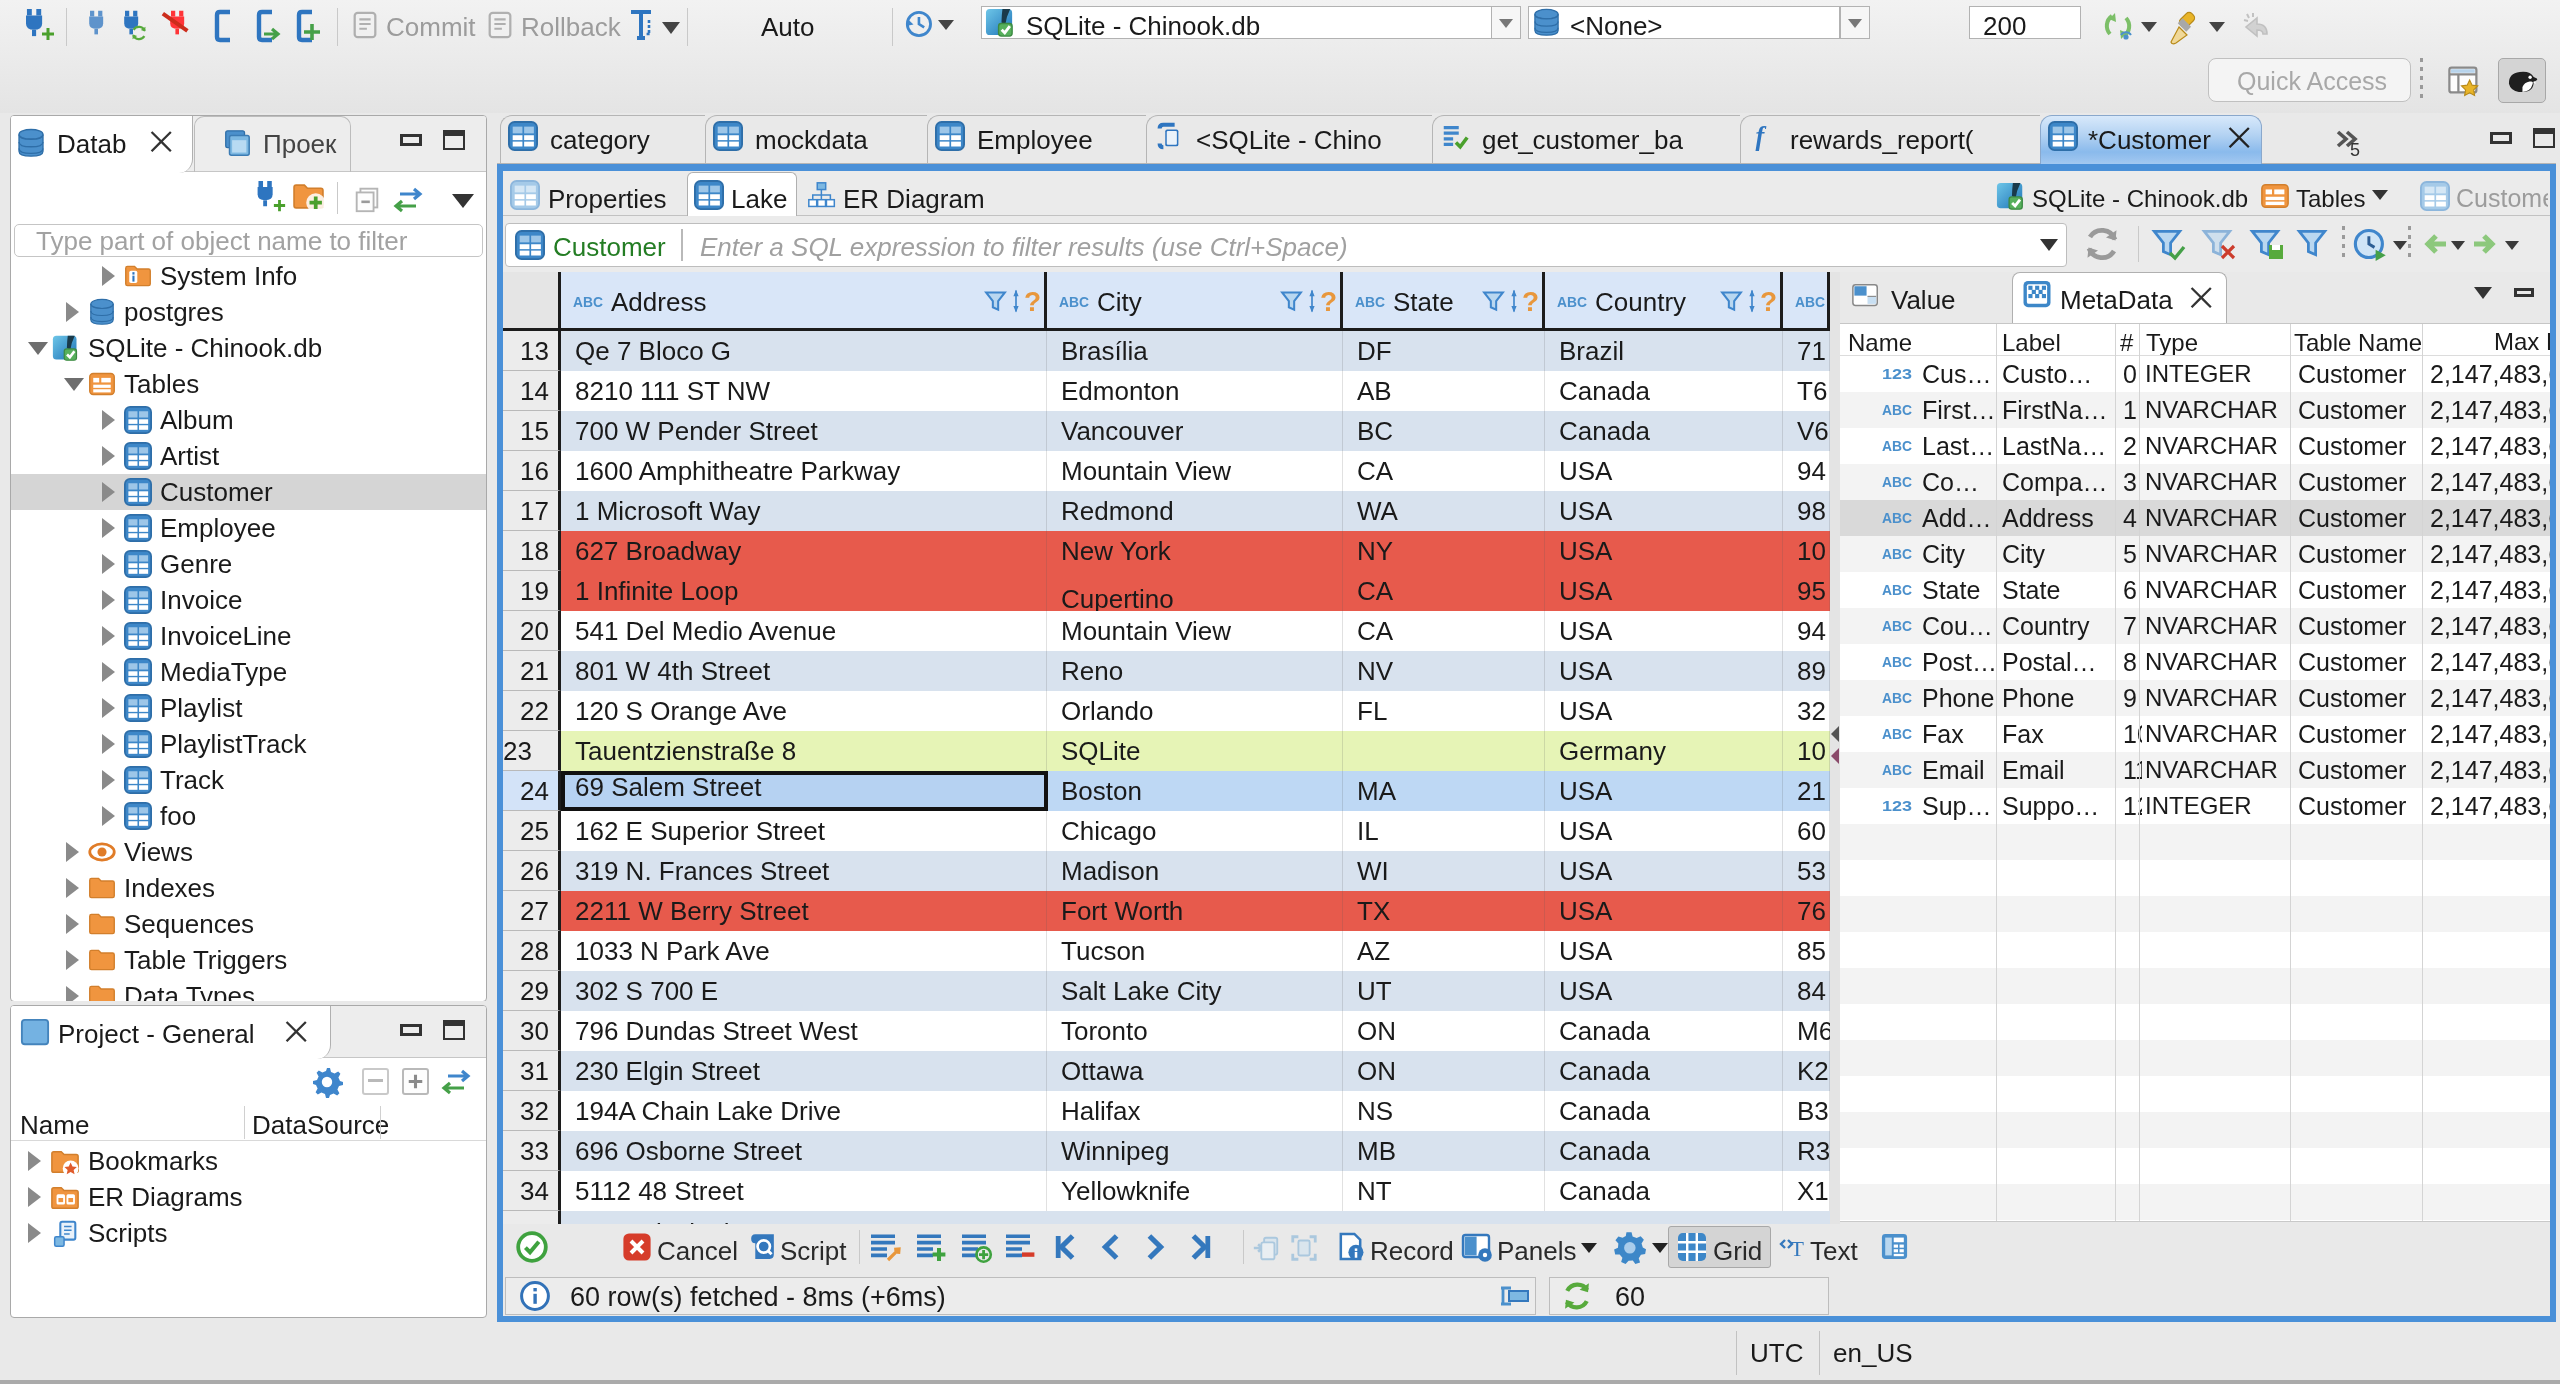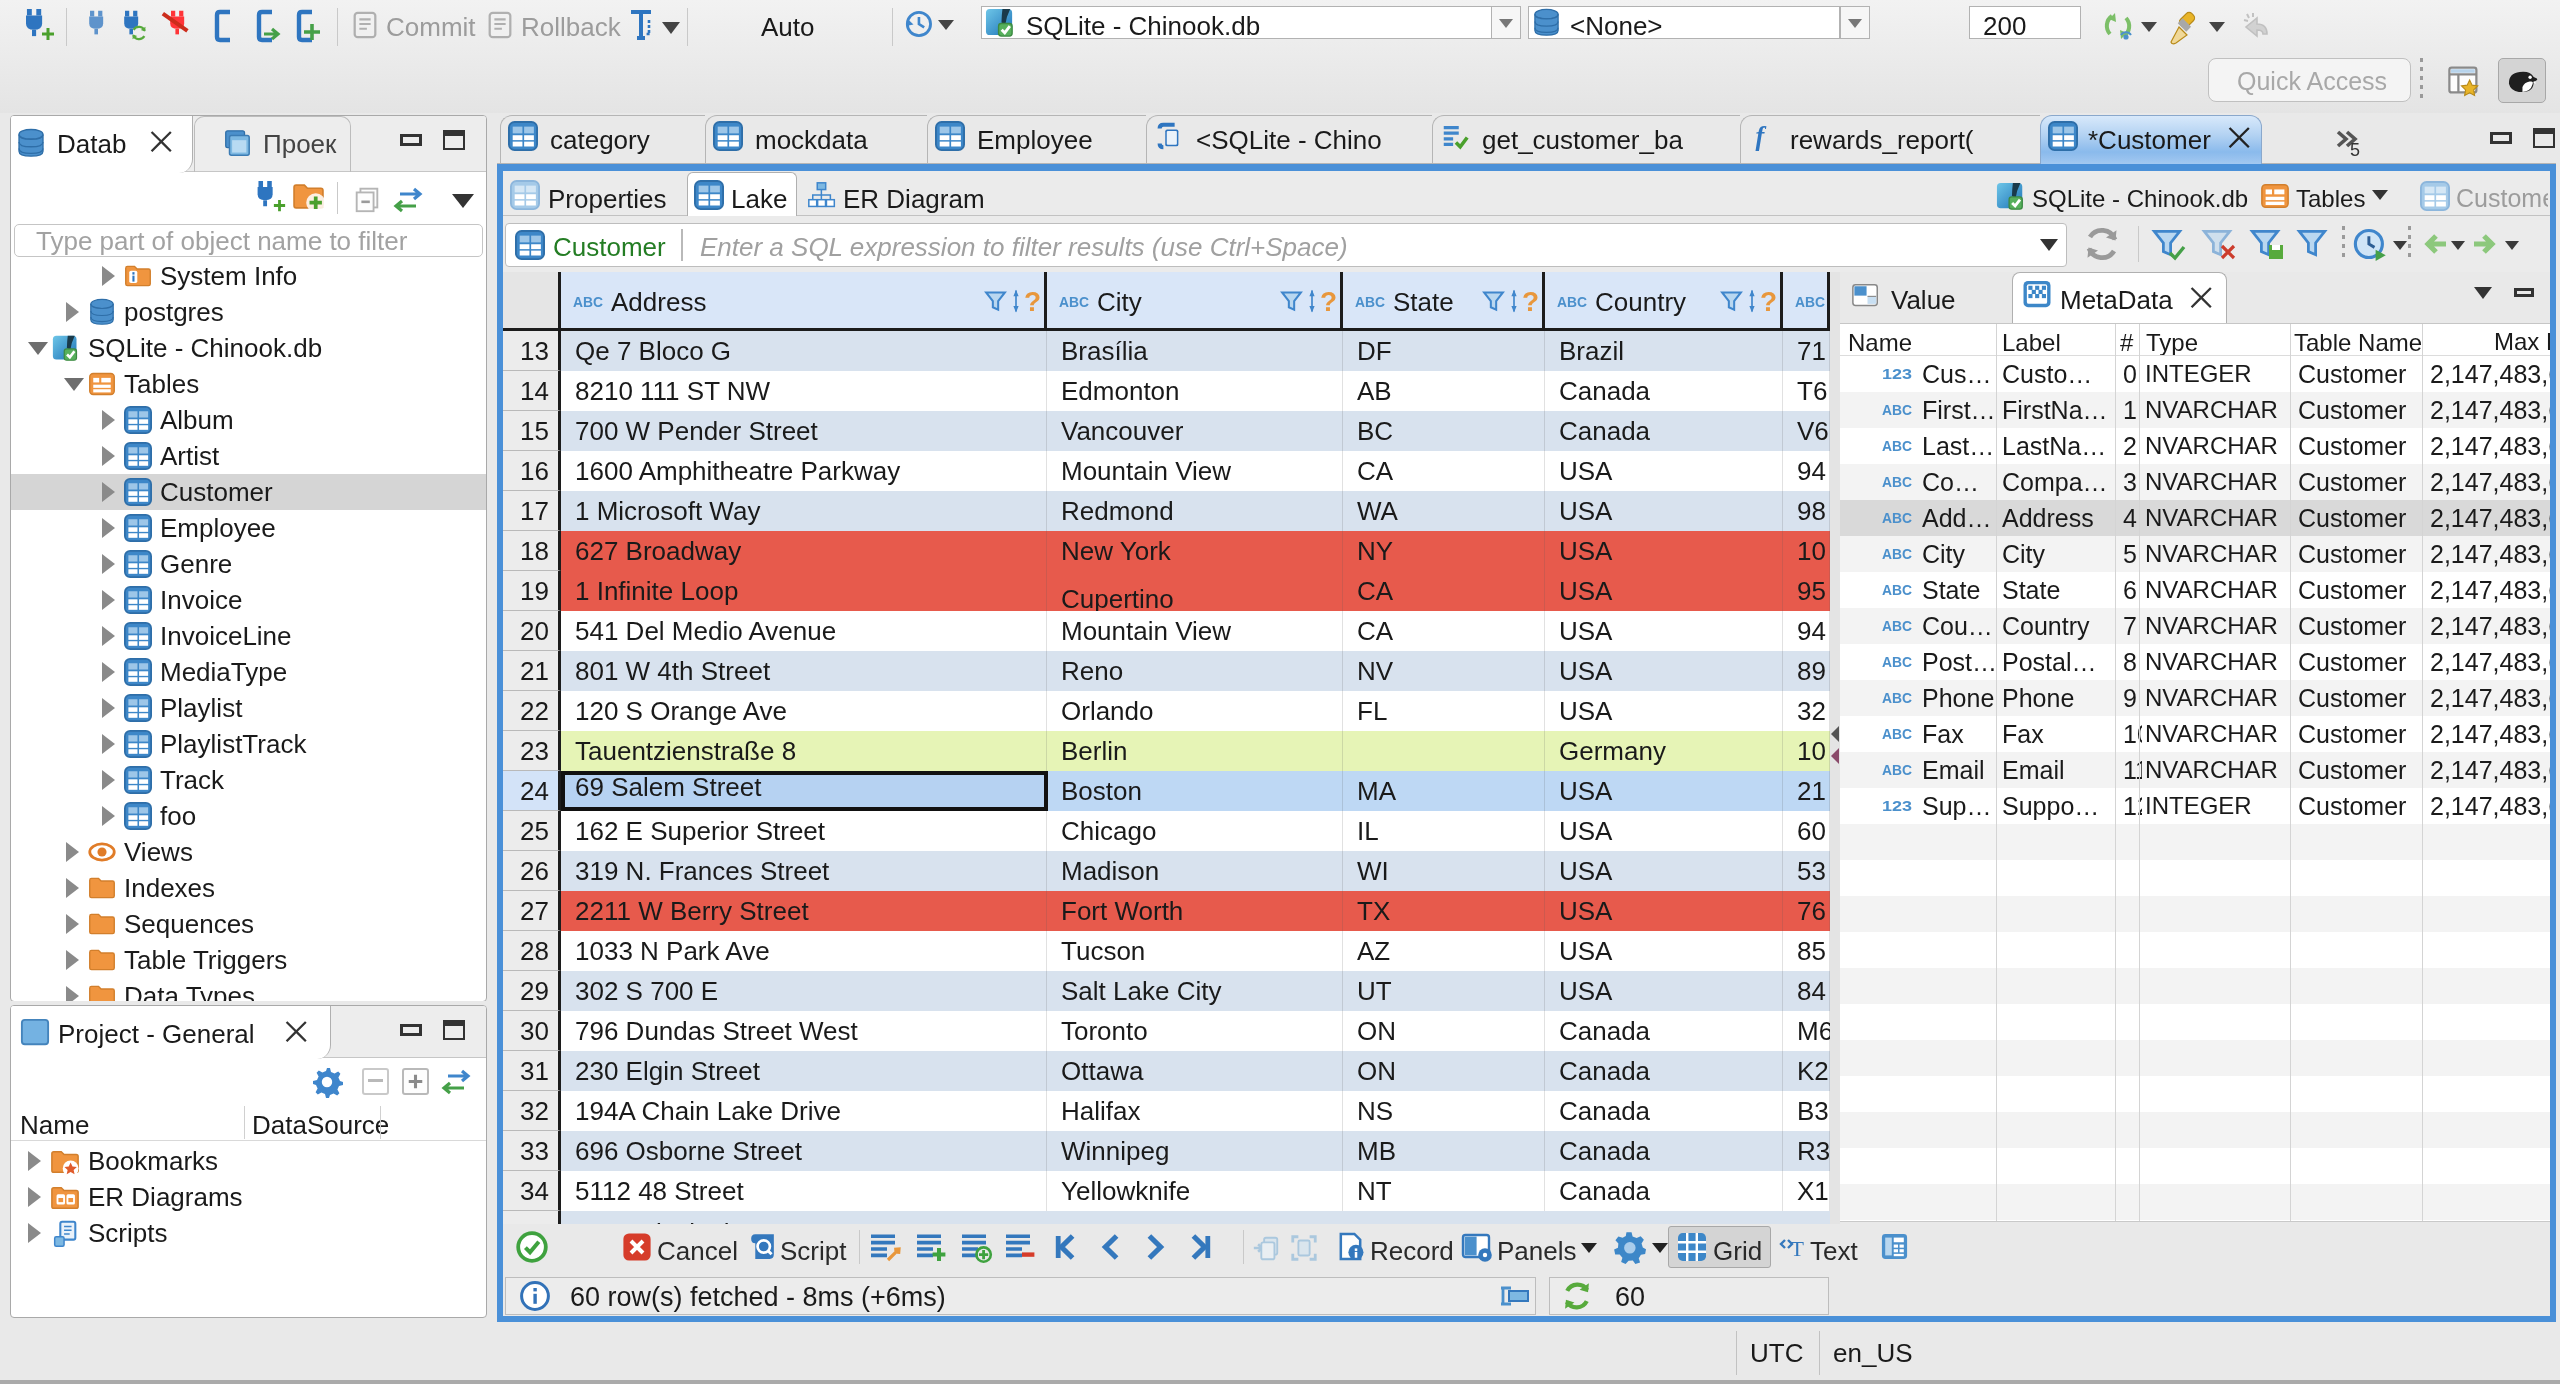--- a/index.html
+++ b/index.html
@@ -832,25 +832,25 @@
 <div class="cell" style="left:561px;top:691px;width:486px;">120 S Orange Ave</div>
 <div class="abs" style="left:1047px;top:691px;width:296px;height:40px;background:#ffffff;border-right:1px solid rgba(90,90,90,0.18);"></div>
 <div class="cell" style="left:1047px;top:691px;width:296px;">Orlando</div>
 <div class="abs" style="left:1343px;top:691px;width:202px;height:40px;background:#ffffff;border-right:1px solid rgba(90,90,90,0.18);"></div>
 <div class="cell" style="left:1343px;top:691px;width:202px;">FL</div>
 <div class="abs" style="left:1545px;top:691px;width:238px;height:40px;background:#ffffff;border-right:1px solid rgba(90,90,90,0.18);"></div>
 <div class="cell" style="left:1545px;top:691px;width:238px;">USA</div>
 <div class="abs" style="left:1783px;top:691px;width:47px;height:40px;background:#ffffff;border-right:1px solid rgba(90,90,90,0.18);"></div>
 <div class="cell" style="left:1783px;top:691px;width:47px;">32</div>
 <div class="abs" style="left:503px;top:731px;width:58px;height:40px;background:#ececec;border-right:3px solid #1c1c1c;border-bottom:1px solid #b9b9b9;"></div>
-<div class="abs" style="left:503px;top:731px;width:46px;height:40px;font-size:26px;line-height:40px;text-align:right;">23</div>
+<div class="abs" style="left:503px;top:731px;width:46px;height:40px;font-size:26px;line-height:40px;text-align:left;">23</div>
 <div class="abs" style="left:561px;top:731px;width:486px;height:40px;background:#e6f4b6;border-right:1px solid rgba(90,90,90,0.18);"></div>
 <div class="cell" style="left:561px;top:731px;width:486px;">Tauentzienstraße 8</div>
 <div class="abs" style="left:1047px;top:731px;width:296px;height:40px;background:#e6f4b6;border-right:1px solid rgba(90,90,90,0.18);"></div>
-<div class="cell" style="left:1047px;top:731px;width:296px;">Berlin</div>
+<div class="cell" style="left:1047px;top:731px;width:296px;">SQLite</div>
 <div class="abs" style="left:1343px;top:731px;width:202px;height:40px;background:#e6f4b6;border-right:1px solid rgba(90,90,90,0.18);"></div>
 <div class="abs" style="left:1545px;top:731px;width:238px;height:40px;background:#e6f4b6;border-right:1px solid rgba(90,90,90,0.18);"></div>
 <div class="cell" style="left:1545px;top:731px;width:238px;">Germany</div>
 <div class="abs" style="left:1783px;top:731px;width:47px;height:40px;background:#e6f4b6;border-right:1px solid rgba(90,90,90,0.18);"></div>
 <div class="cell" style="left:1783px;top:731px;width:47px;">10</div>
 <div class="abs" style="left:503px;top:771px;width:58px;height:40px;background:#d3e3f8;border-right:3px solid #1c1c1c;border-bottom:1px solid #b9b9b9;"></div>
 <div class="abs" style="left:503px;top:771px;width:46px;height:40px;font-size:26px;line-height:40px;text-align:right;">24</div>
 <div class="abs" style="left:561px;top:771px;width:486px;height:40px;background:#bed8f4;border-right:1px solid rgba(90,90,90,0.18);"></div>
 <div class="cell" style="left:561px;top:771px;width:486px;">69 Salem Street</div>
 <div class="abs" style="left:1047px;top:771px;width:296px;height:40px;background:#bed8f4;border-right:1px solid rgba(90,90,90,0.18);"></div>

